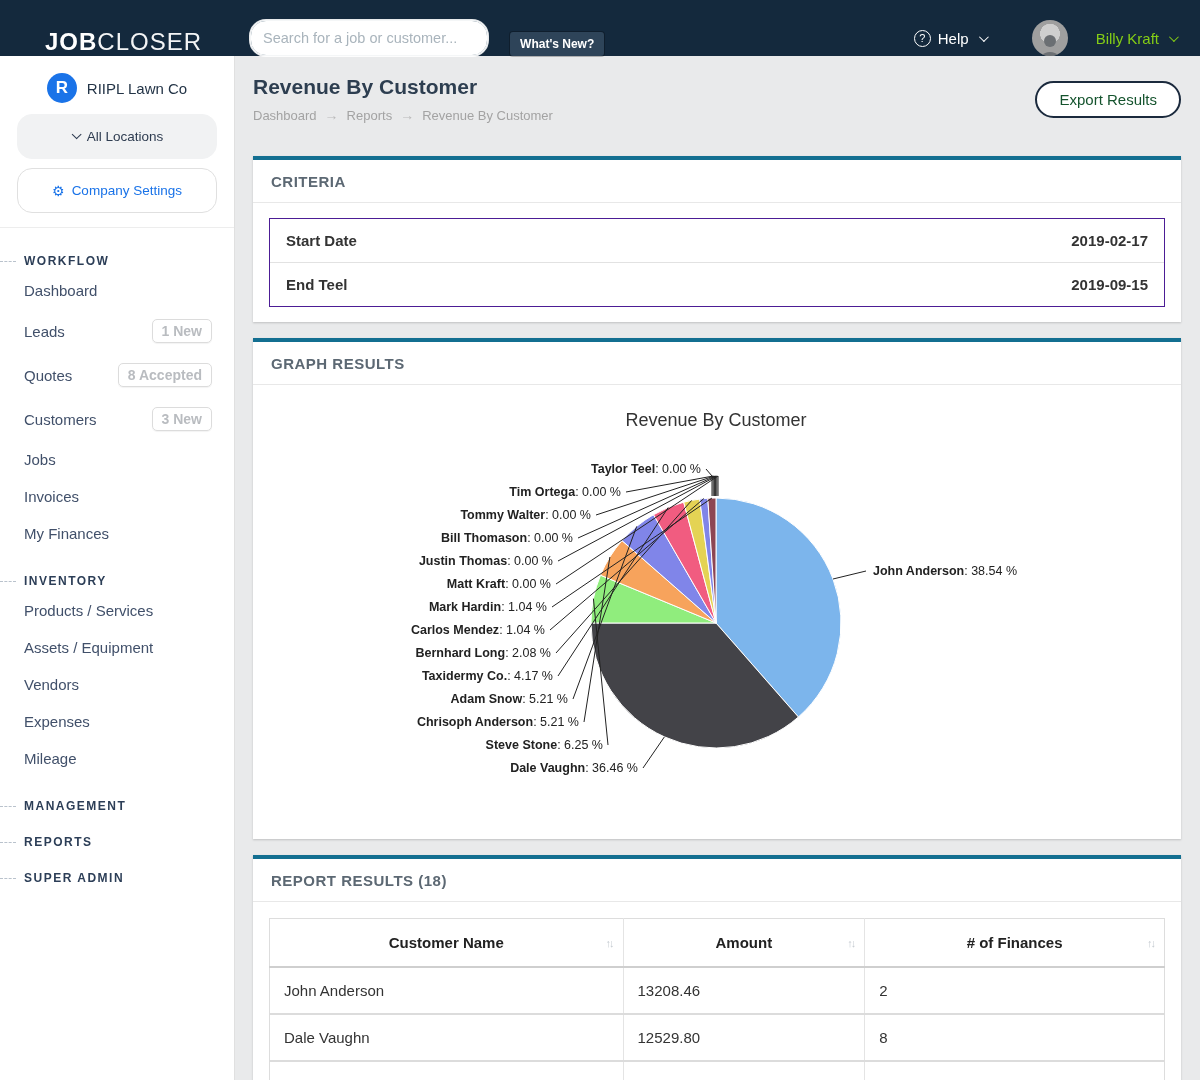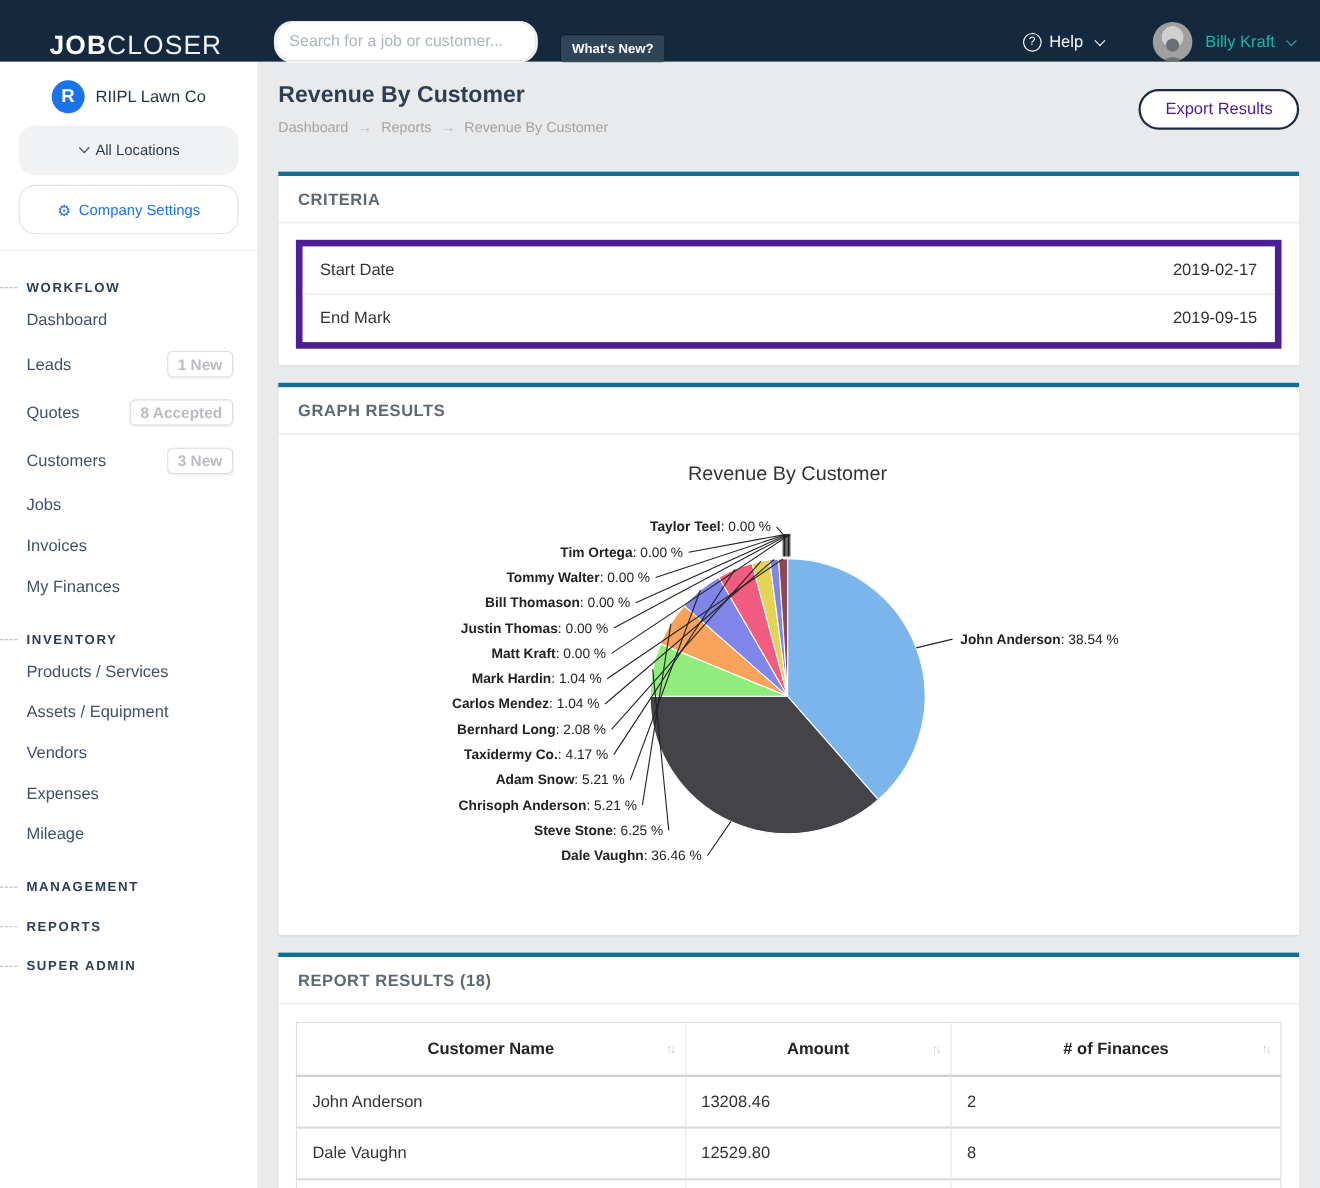--- a/index.html
+++ b/index.html
@@ -22,21 +22,21 @@
   .nav-right { margin-left:auto; display:flex; align-items:center; margin-right:24px; }
   .help { display:flex; align-items:center; color:#fff; font-size:15px; cursor:pointer; }
   .q-circle { width:17px; height:17px; border:1.5px solid #fff; border-radius:50%;
     font-size:11px; display:flex; align-items:center; justify-content:center; margin-right:7px; }
   .chev { display:inline-block; width:7px; height:7px; border-right:1.5px solid currentColor;
     border-bottom:1.5px solid currentColor; transform:rotate(45deg) translateY(-2px); margin-left:10px; }
   .avatar { width:36px; height:36px; border-radius:50%; margin:0 12px 0 46px;
     background:radial-gradient(circle at 50% 38%, #cfcfcf 0 34%, #9f9f9f 35% 100%);
     overflow:hidden; position:relative; cursor:pointer; }
   .avatar svg { position:absolute; bottom:-2px; left:4px; }
-  .user-name { color:#14b8a6; font-size:15px; cursor:pointer; display:flex; align-items:center; }
+  .user-name { color:#84cc16; font-size:15px; cursor:pointer; display:flex; align-items:center;margin-left:16px; }
 
   
   .sidebar { position:fixed; top:56px; left:0; width:235px; height:1024px;
     background:#fff; border-right:1px solid #e0e0e0; }
   .side-head { padding:17px 17px 14px; border-bottom:1px solid #ededed; }
   .company-row { display:flex; align-items:center; justify-content:center; gap:10px; }
   .r-circle { width:30px; height:30px; border-radius:50%; background:var(--blue,#1a73e8);
     color:#fff; font-weight:bold; font-size:17px; display:flex; align-items:center; justify-content:center; }
   .company-name { font-size:15px; color:#233447; }
   .pill { margin-top:11px; height:45px; width:100%; border-radius:15px; display:flex;
@@ -58,33 +58,33 @@
     box-shadow:0 1px 1px rgba(0,0,0,.05); }
 
   
   .main { position:absolute; left:235px; top:56px; width:965px; height:1024px;
     padding:19px 19px 0 18px; overflow:hidden; }
   .page-head { display:flex; align-items:center; }
   .page-title { font-size:21px; font-weight:bold; color:#2d3e50; }
   .breadcrumb { margin-top:8px; font-size:13px; color:#a3a3a3; display:flex; gap:8px; align-items:center; }
   .breadcrumb .sep { color:#b9b9b9; font-size:14px; }
   .breadcrumb .crumb { cursor:pointer; }
-  .export-btn { margin-left:auto; background:#fff; border:2px solid #1b2a3d; color:#4c1d95;
+  .export-btn { margin-left:auto; background:#fff; border:2px solid #1b2a3d; color:#14532d;
     border-radius:20px; font-size:15px; padding:8px 22px; cursor:pointer;
     font-family:"Liberation Sans",sans-serif; }
 
   .card { margin-top:33px; background:#fff; border-top:4px solid var(--teal,#136f91);
     box-shadow:0 1px 2px rgba(0,0,0,.18); }
   .card + .card, .card.mt16 { margin-top:16px; }
   .card-header { padding:13px 18px 12px; font-size:15px; font-weight:bold; color:#5c6873;
     letter-spacing:.5px; border-bottom:1px solid #e8e8e8; }
   .card-body { padding:15px 16px; }
 
   
-  .kv-table { border:6px solid #4c1d95; }
+  .kv-table { border:1px solid #4c1d95;font-weight:bold; }
   .kv-row { display:flex; justify-content:space-between; padding:13px 16px; font-size:15px; color:#333; }
   .kv-row + .kv-row { border-top:1px solid #e2e2e2; }
 
   
   .chart-body { padding:5px 13px; }
   svg text { font-family:"Liberation Sans", sans-serif; }
 
   
   .report-body { padding:16px 16px 0; }
   table.report { width:100%; border-collapse:collapse; border:1px solid #ddd; table-layout:fixed; }
@@ -204,21 +204,21 @@
 
   <section class="card">
     <div class="card-header">CRITERIA</div>
     <div class="card-body">
       <div class="kv-table" id="criteria-rows">
           <div class="kv-row">
             <span>Start Date</span>
             <span>2019-02-17</span>
           </div>
           <div class="kv-row">
-            <span>End Mark</span>
+            <span>End Teel</span>
             <span>2019-09-15</span>
           </div>
         </div>
     </div>
   </section>
 
   <section class="card mt16">
     <div class="card-header">GRAPH RESULTS</div>
     <div class="card-body chart-body" id="chart-slot"><svg width="905" height="440" viewBox="0 0 905 440">
           <text x="450" y="36" text-anchor="middle" font-size="18" fill="#333333">Revenue By Customer</text>

